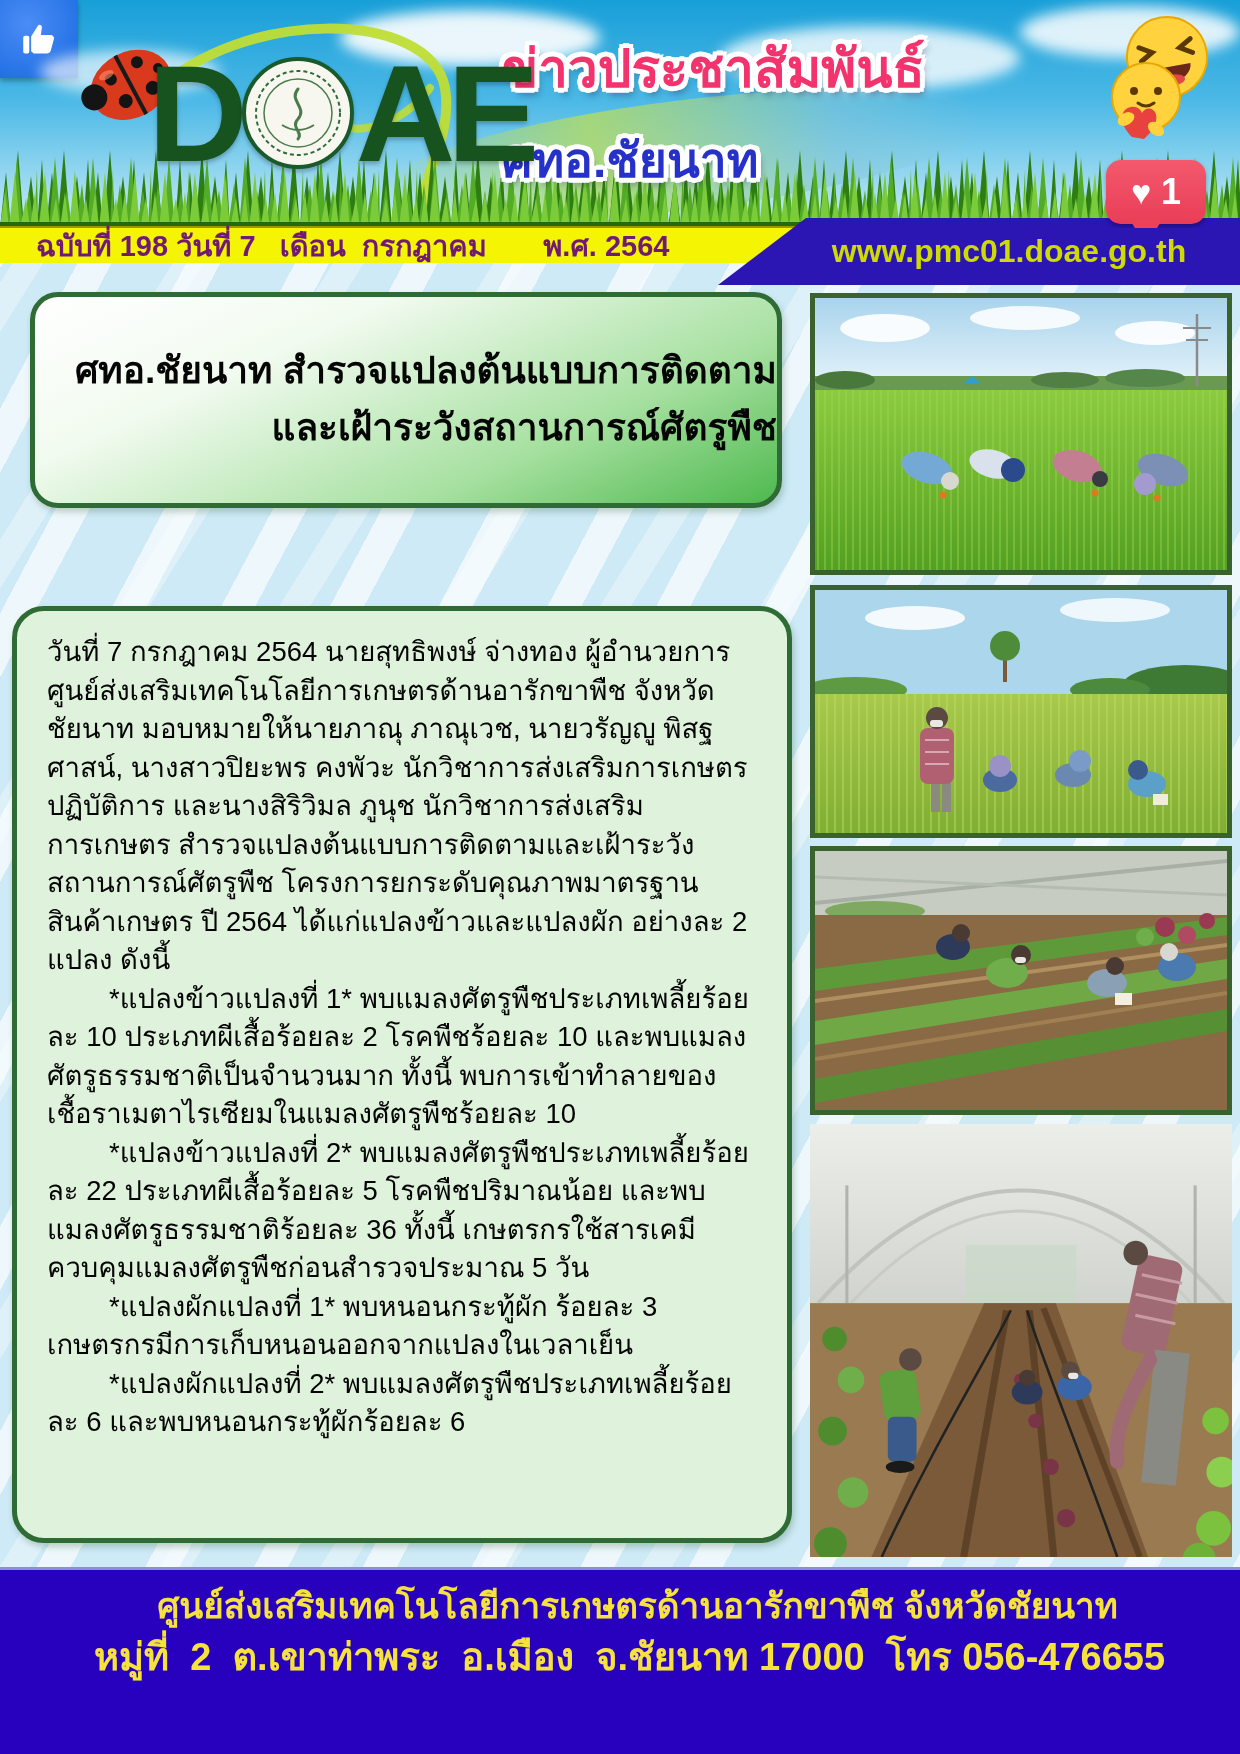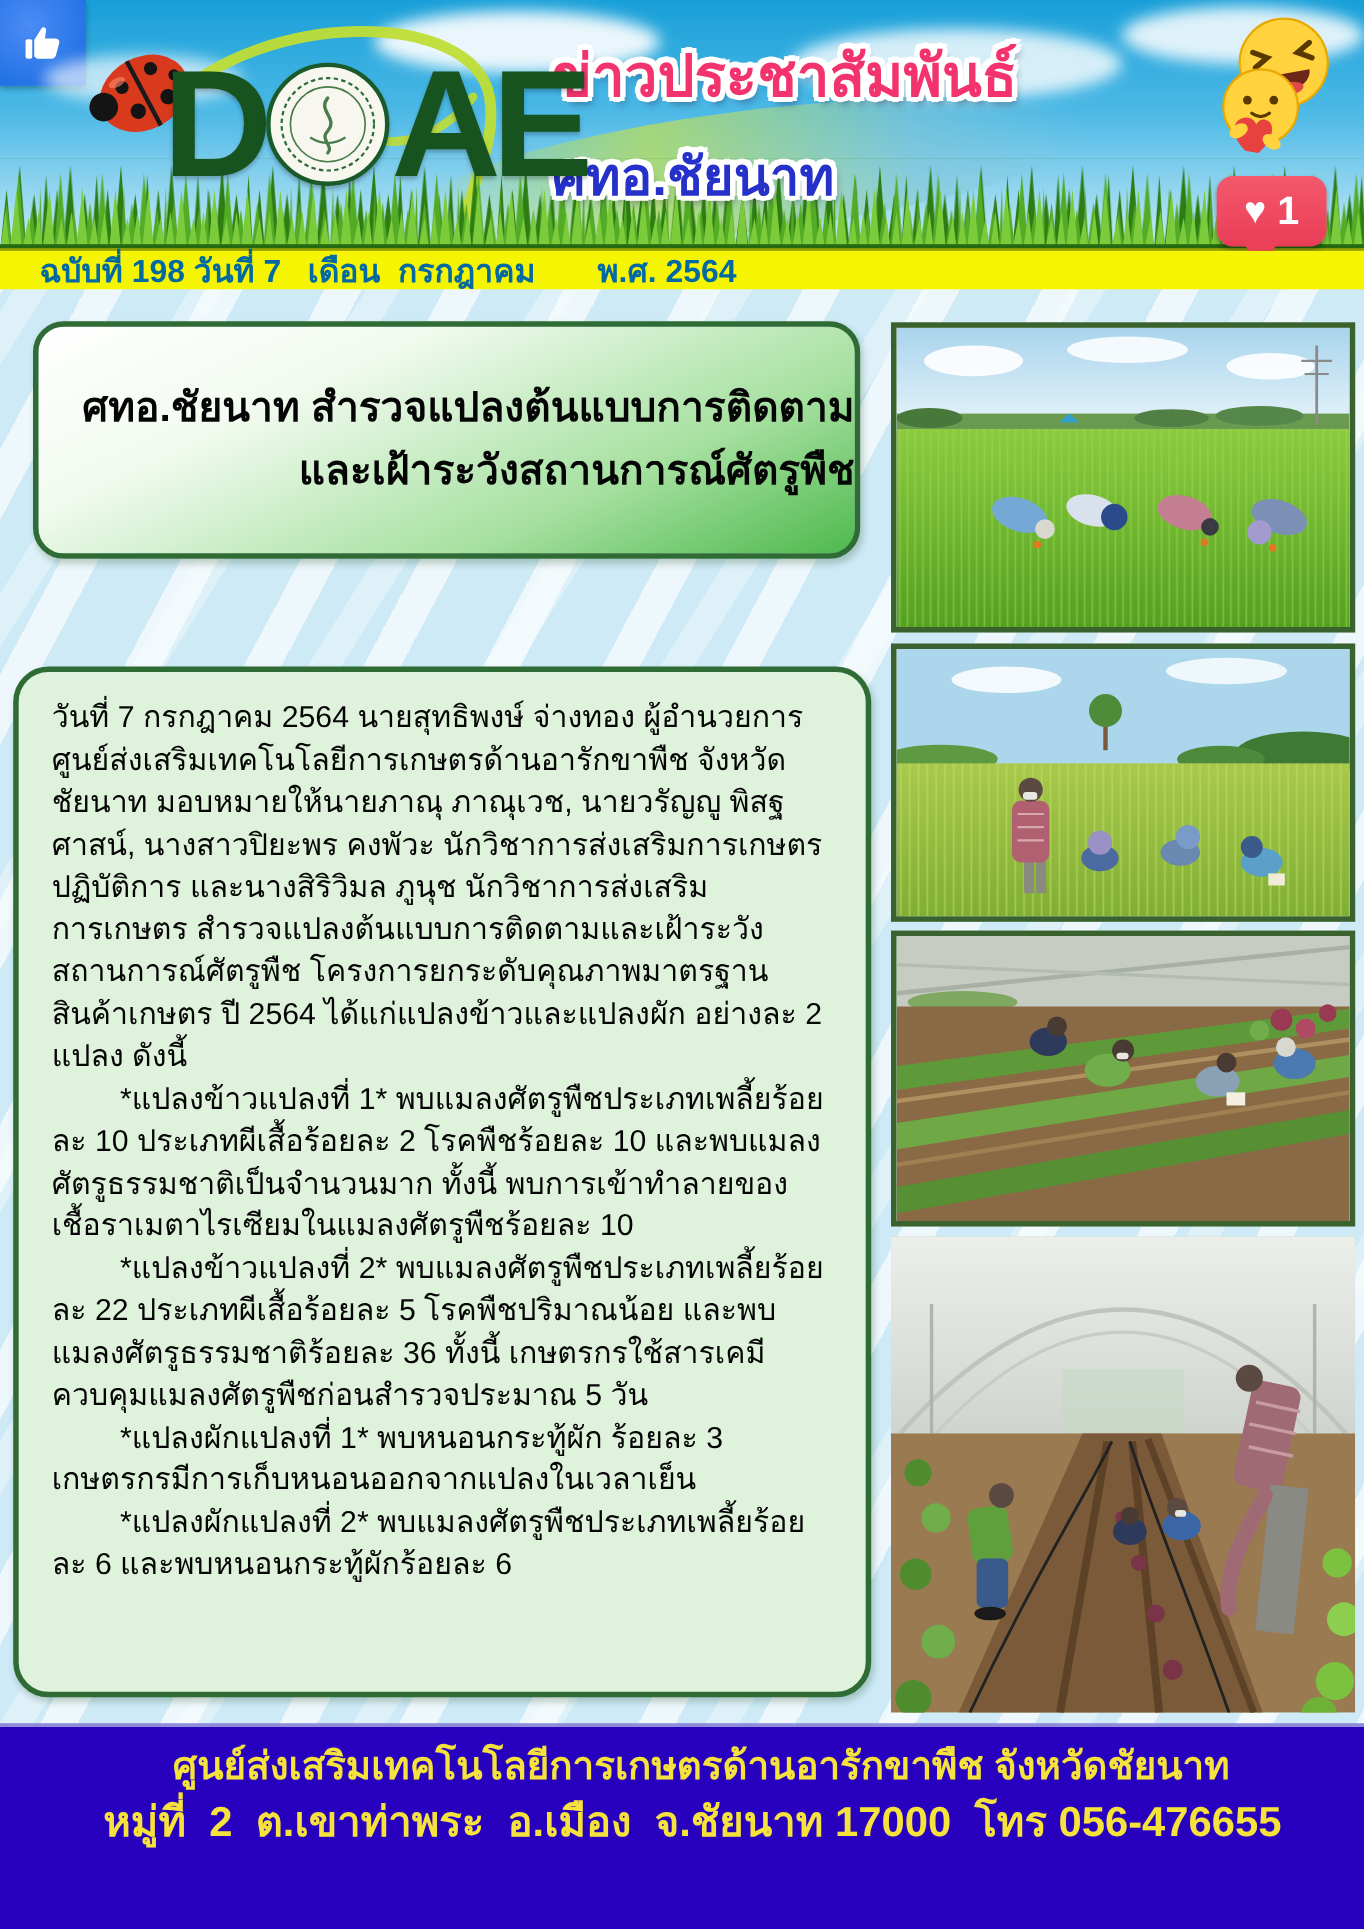--- a/index.html
+++ b/index.html
@@ -52,21 +52,21 @@
     background:linear-gradient(180deg,#f4596c,#e93d57);border-radius:15px;
     display:flex;align-items:center;justify-content:center;gap:10px;box-shadow:0 3px 5px rgba(0,0,0,.3);}
   .igbadge .tail{position:absolute;left:24px;bottom:-22px;width:0;height:0;
     border-left:16px solid transparent;border-right:16px solid transparent;border-top:26px solid #ec4157;}
   .igheart{color:#fff;font-size:34px;line-height:1;}
   .igcount{color:#fff;font-size:36px;font-weight:bold;line-height:1;}
 
   
   .issue-bar{position:absolute;left:0;top:226px;width:1240px;height:37px;background:#f4f403;
     display:flex;align-items:center;padding-left:36px;z-index:2;border-top:2px solid #9a9a00;}
-  .issue-text{font-size:29px;font-weight:bold;color:#0369a1;white-space:pre;}
+  .issue-text{font-size:29px;font-weight:bold;color:#701a75;white-space:pre;}
   .url-tab{position:absolute;left:718px;top:218px;width:522px;height:67px;background:#2b16b4;
     clip-path:polygon(88px 0,100% 0,100% 100%,0 100%);z-index:4;
     display:flex;align-items:center;justify-content:center;padding-left:60px;}
   .url-text{font-size:32px;font-weight:bold;color:#ceda00;text-decoration:none;}
 
   
   .headline-box{position:absolute;left:30px;top:292px;width:752px;height:216px;z-index:1;
     border:5px solid #2f6b35;border-radius:28px;
     background:linear-gradient(155deg,#ffffff 0%,#f2fbf0 30%,#a6e0a0 70%,#4eb94e 100%);
     display:flex;flex-direction:column;align-items:flex-end;justify-content:center;gap:16px;
@@ -188,20 +188,23 @@
       </defs>
       <rect width="1240" height="84" fill="url(#gp1)"></rect>
       <rect y="8" width="1240" height="76" fill="url(#gp2)"></rect>
       <rect y="20" width="1240" height="64" fill="url(#gp3)"></rect>
       <rect y="78" width="1240" height="6" fill="#256a10"></rect>
     </svg>
   </div>
 
   <div class="issue-bar">
     <span class="issue-text">ฉบับที่ 198 วันที่ 7   เดือน  กรกฎาคม       พ.ศ. 2564</span>
+  </div>
+  <div class="url-tab">
+    <a class="url-text" href="#">www.pmc01.doae.go.th</a>
   </div>
 
   <div class="headline-box">
     <div class="headline-line">ศทอ.ชัยนาท สำรวจแปลงต้นแบบการติดตาม</div>
     <div class="headline-line">และเฝ้าระวังสถานการณ์ศัตรูพืช</div>
   </div>
 
   <div class="article-box">
     <p class="para">วันที่ 7 กรกฎาคม 2564 นายสุทธิพงษ์ จ่างทอง ผู้อำนวยการศูนย์ส่งเสริมเทคโนโลยีการเกษตรด้านอารักขาพืช จังหวัดชัยนาท มอบหมายให้นายภาณุ ภาณุเวช, นายวรัญญู พิสฐศาสน์, นางสาวปิยะพร คงพัวะ นักวิชาการส่งเสริมการเกษตรปฏิบัติการ และนางสิริวิมล ภูนุช นักวิชาการส่งเสริมการเกษตร สำรวจแปลงต้นแบบการติดตามและเฝ้าระวังสถานการณ์ศัตรูพืช โครงการยกระดับคุณภาพมาตรฐานสินค้าเกษตร ปี 2564 ได้แก่แปลงข้าวและแปลงผัก อย่างละ 2 แปลง ดังนี้</p>
     <p class="para indent">*แปลงข้าวแปลงที่ 1* พบแมลงศัตรูพืชประเภทเพลี้ยร้อยละ 10 ประเภทผีเสื้อร้อยละ 2 โรคพืชร้อยละ 10 และพบแมลงศัตรูธรรมชาติเป็นจำนวนมาก ทั้งนี้ พบการเข้าทำลายของเชื้อราเมตาไรเซียมในแมลงศัตรูพืชร้อยละ 10</p>

